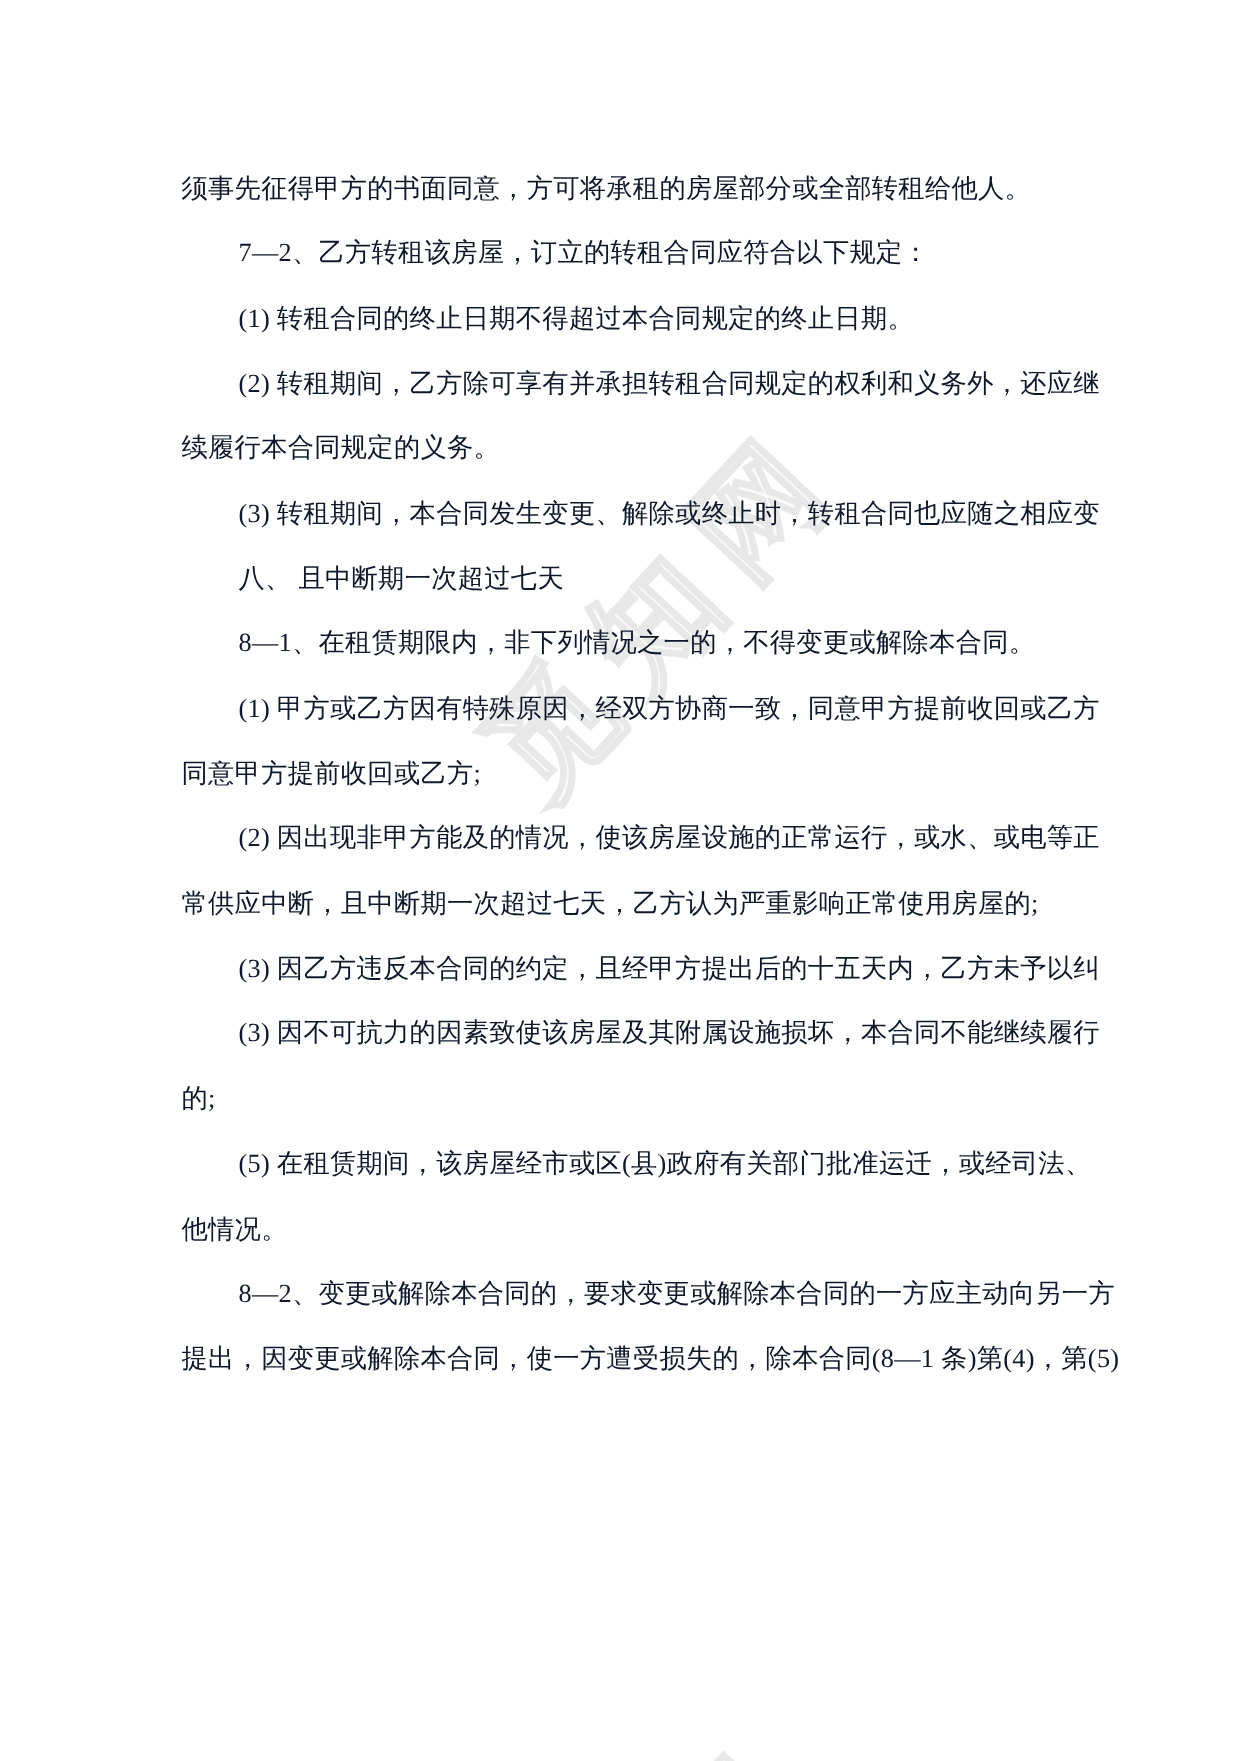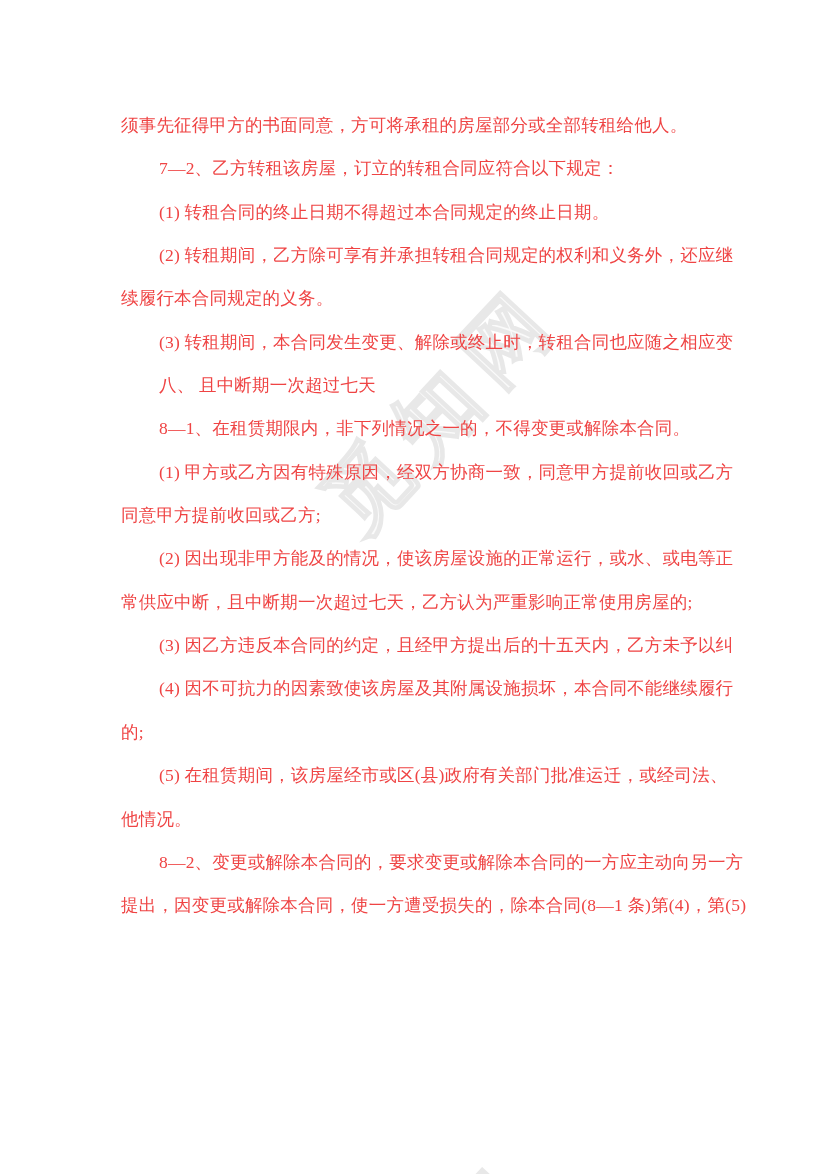--- a/index.html
+++ b/index.html
@@ -56,34 +56,34 @@
     text-indent: 38px;
     font-family: Liberation Serif, serif;
   }
 </style>
 </head>
 <body>
 
 <div class="page" style="background: rgb(255, 255, 255);">
   <div class="watermark wm-mid">觅知网</div>
   <div class="watermark wm-bottom">觅知网</div>
-  <div class="doc-body" style="color: #ef4444;">
+  <div class="doc-body" style="color: #0f172a;">
       <div class="text-line">须事先征得甲方的书面同意，方可将承租的房屋部分或全部转租给他人。</div>
       <div class="text-line indent">7—2、乙方转租该房屋，订立的转租合同应符合以下规定：</div>
       <div class="text-line indent">(1) 转租合同的终止日期不得超过本合同规定的终止日期。</div>
       <div class="text-line indent">(2) 转租期间，乙方除可享有并承担转租合同规定的权利和义务外，还应继</div>
       <div class="text-line">续履行本合同规定的义务。</div>
       <div class="text-line indent">(3) 转租期间，本合同发生变更、解除或终止时，转租合同也应随之相应变</div>
       <div class="text-line indent">八、 且中断期一次超过七天</div>
       <div class="text-line indent">8—1、在租赁期限内，非下列情况之一的，不得变更或解除本合同。</div>
       <div class="text-line indent">(1) 甲方或乙方因有特殊原因，经双方协商一致，同意甲方提前收回或乙方</div>
       <div class="text-line">同意甲方提前收回或乙方;</div>
       <div class="text-line indent">(2) 因出现非甲方能及的情况，使该房屋设施的正常运行，或水、或电等正</div>
       <div class="text-line">常供应中断，且中断期一次超过七天，乙方认为严重影响正常使用房屋的;</div>
       <div class="text-line indent">(3) 因乙方违反本合同的约定，且经甲方提出后的十五天内，乙方未予以纠</div>
-      <div class="text-line indent">(4) 因不可抗力的因素致使该房屋及其附属设施损坏，本合同不能继续履行</div>
+      <div class="text-line indent">(3) 因不可抗力的因素致使该房屋及其附属设施损坏，本合同不能继续履行</div>
       <div class="text-line">的;</div>
       <div class="text-line indent">(5) 在租赁期间，该房屋经市或区(县)政府有关部门批准运迁，或经司法、</div>
       <div class="text-line">他情况。</div>
       <div class="text-line indent">8—2、变更或解除本合同的，要求变更或解除本合同的一方应主动向另一方</div>
       <div class="text-line">提出，因变更或解除本合同，使一方遭受损失的，除本合同(8—1 条)第(4)，第(5)</div>
     </div>
 </div>
 
 </body></html>

